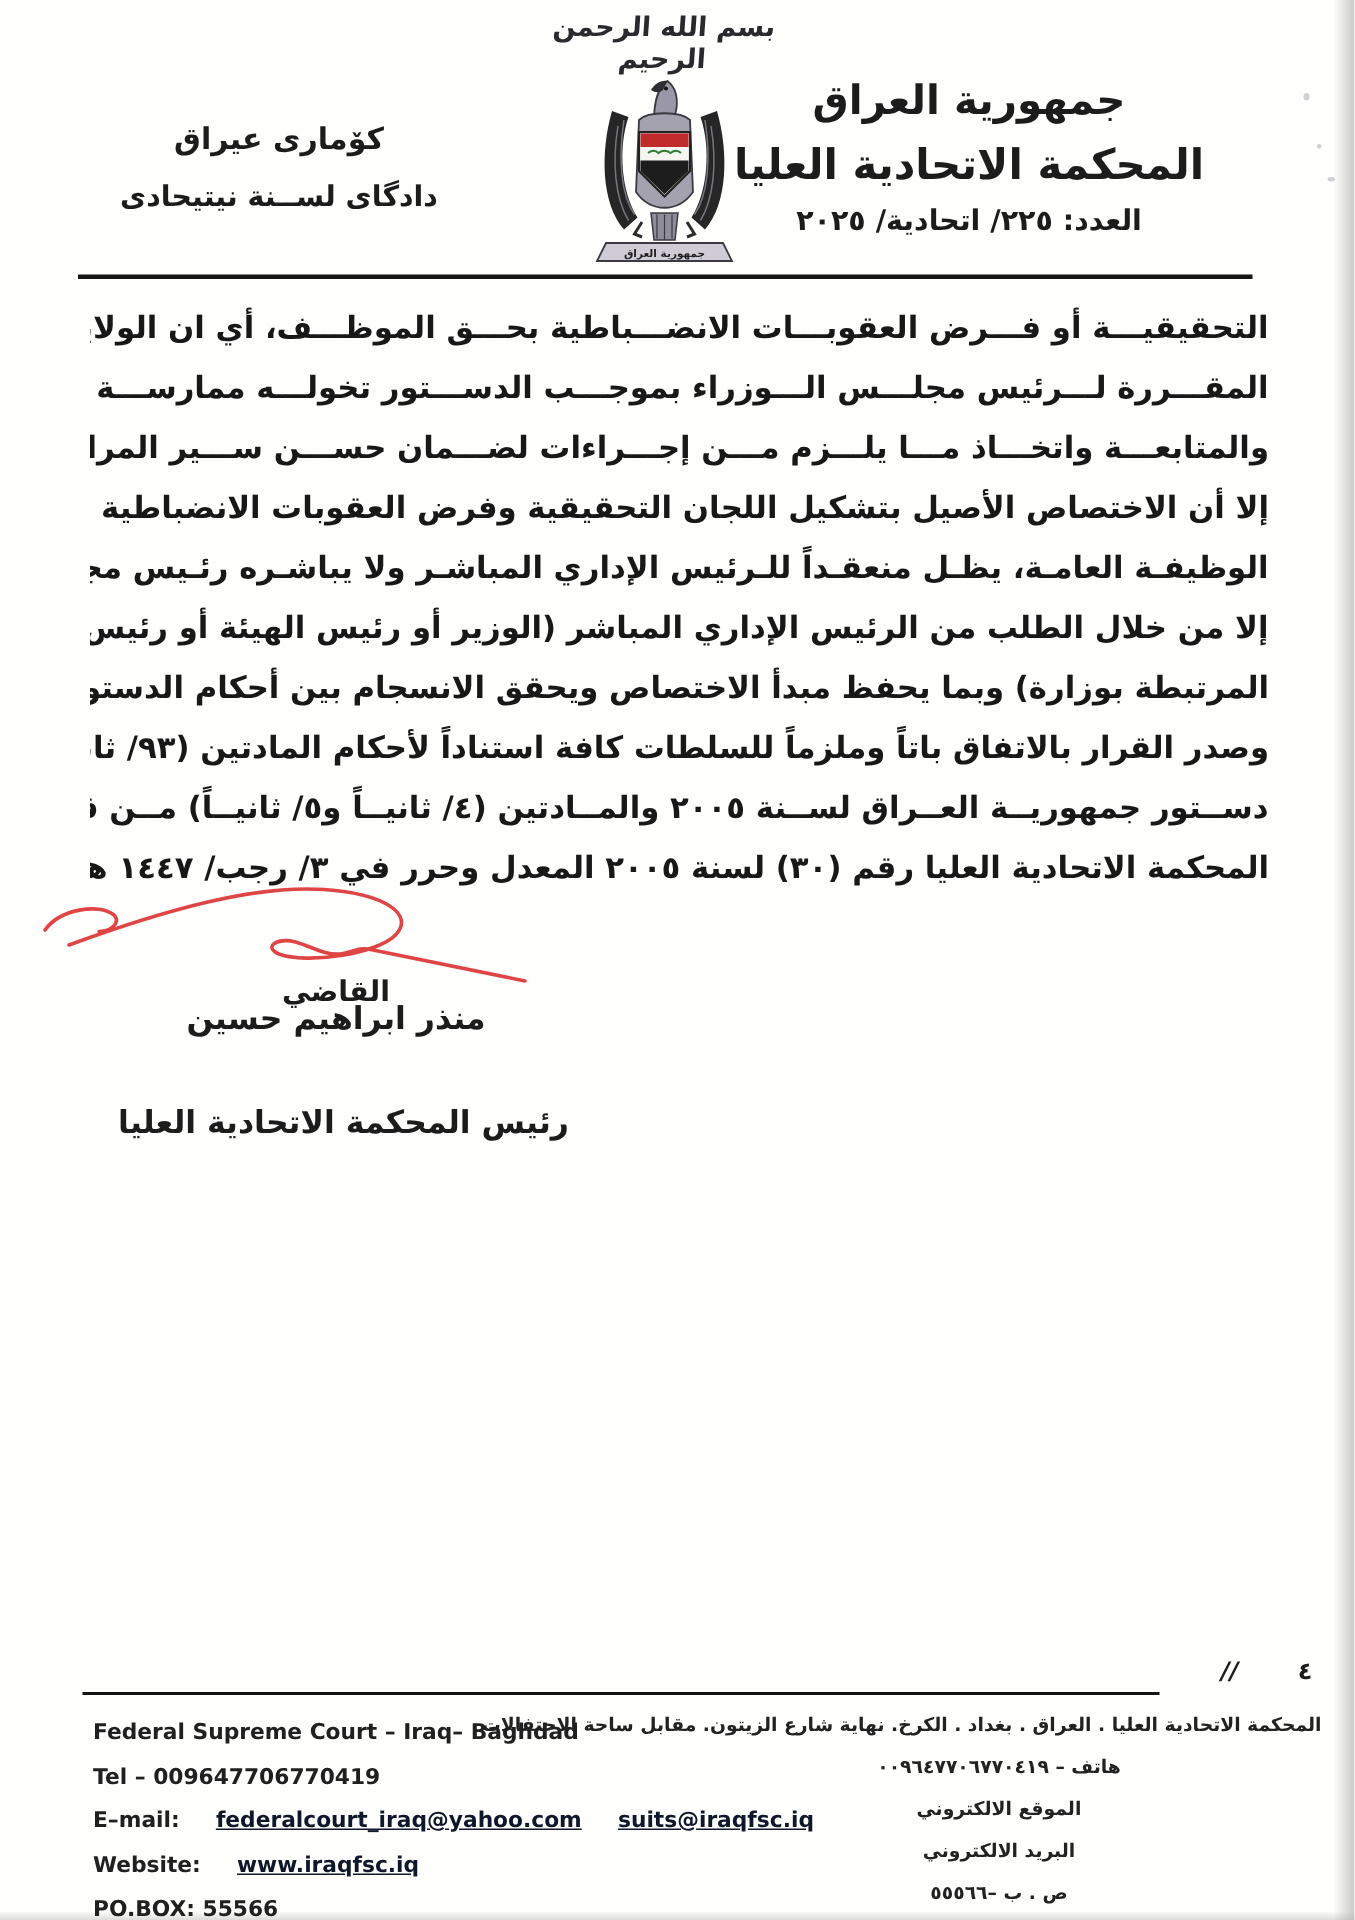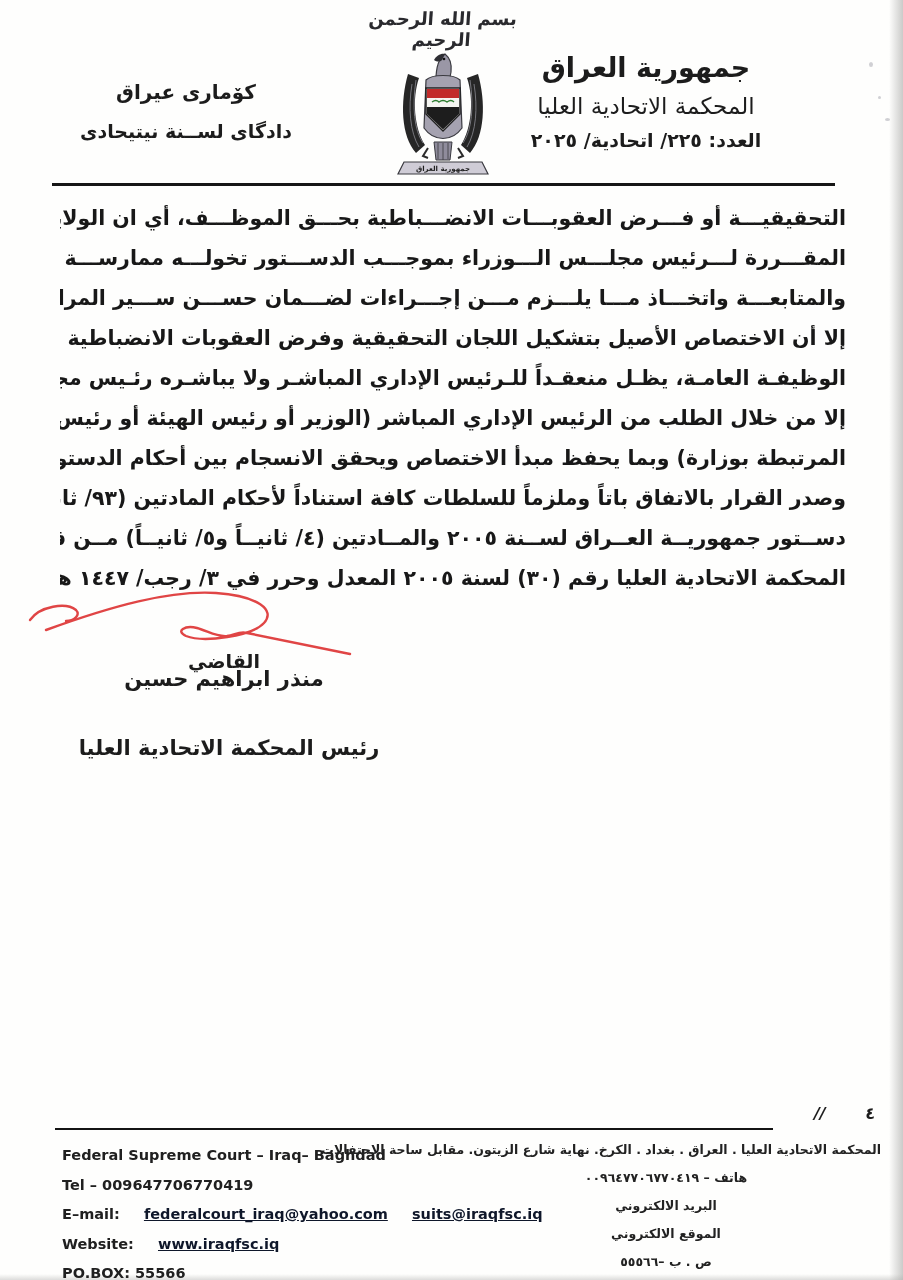--- a/index.html
+++ b/index.html
@@ -22,21 +22,21 @@
     text-align:center;
     font-size:18px;font-weight:700;
     color:#2a2a2e;
     transform:skewX(-4deg);
   }
   .header-right{
     left:478px;top:52px;width:336px;
     text-align:center;
   }
   .hr-country{font-size:27px;font-weight:700;letter-spacing:.5px;}
-  .hr-court{font-size:23px;font-weight:400;margin-top:10px;}
+  .hr-court{font-size:28px;font-weight:700;margin-top:10px;}
   .hr-number{font-size:19px;font-weight:700;margin-top:10px;}
   .header-left{
     left:62px;top:80px;width:248px;
     text-align:center;
   }
   .hl-country{font-size:20px;font-weight:700;}
   .hl-court{font-size:19px;font-weight:700;margin-top:16px;}
   .rule-top{
     left:52px;top:183px;width:783px;height:3px;
     background:#161616;
@@ -207,18 +207,18 @@
       <span>Website:</span>
       <span class="gap"></span>
       <a href="#" class="u">www.iraqfsc.iq</a>
     </div>
     <div class="frow">PO.BOX: 55566</div>
   </div>
 
   <div class="abs footer-right">
     <div class="frow">المحكمة الاتحادية العليا . العراق . بغداد . الكرخ. نهاية شارع الزيتون. مقابل ساحة الاحتفالات</div>
     <div class="frow">هاتف – ٠٠٩٦٤٧٧٠٦٧٧٠٤١٩</div>
+    <div class="frow">الموقع الالكتروني</div>
     <div class="frow">البريد الالكتروني</div>
-    <div class="frow">الموقع الالكتروني</div>
     <div class="frow">ص . ب –٥٥٥٦٦</div>
   </div>
 
 </div>
 
 </body></html>

